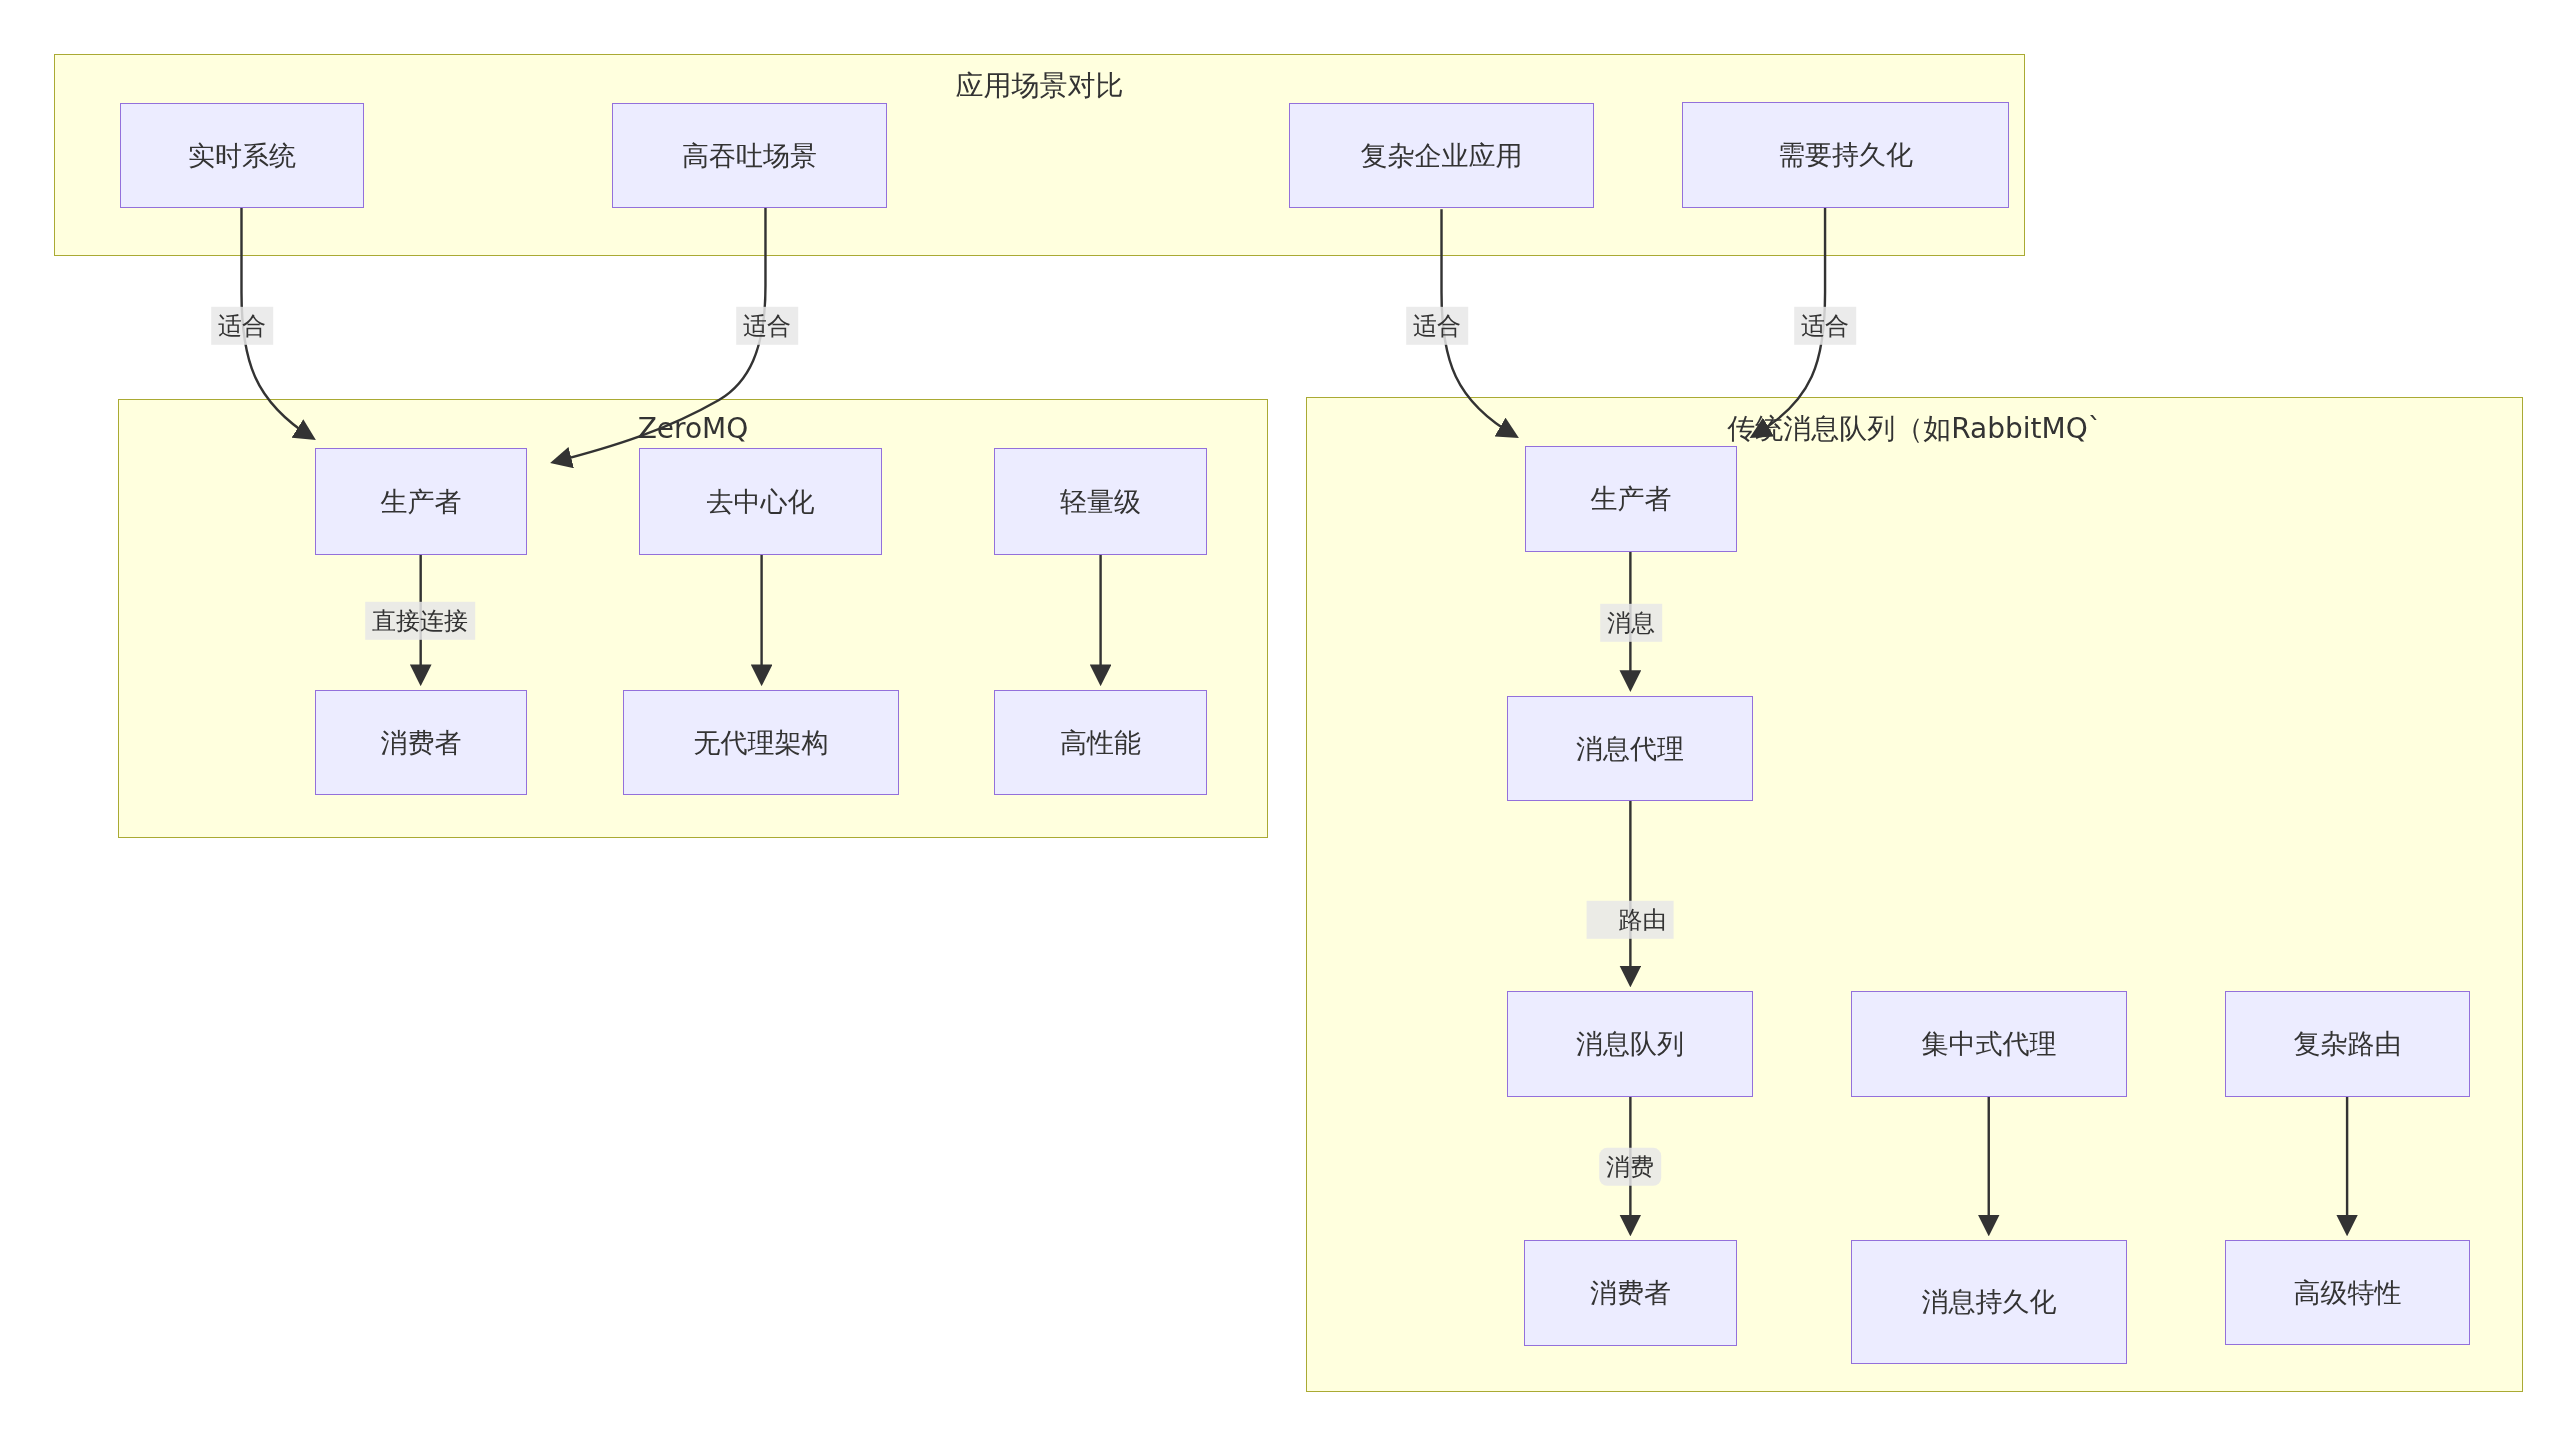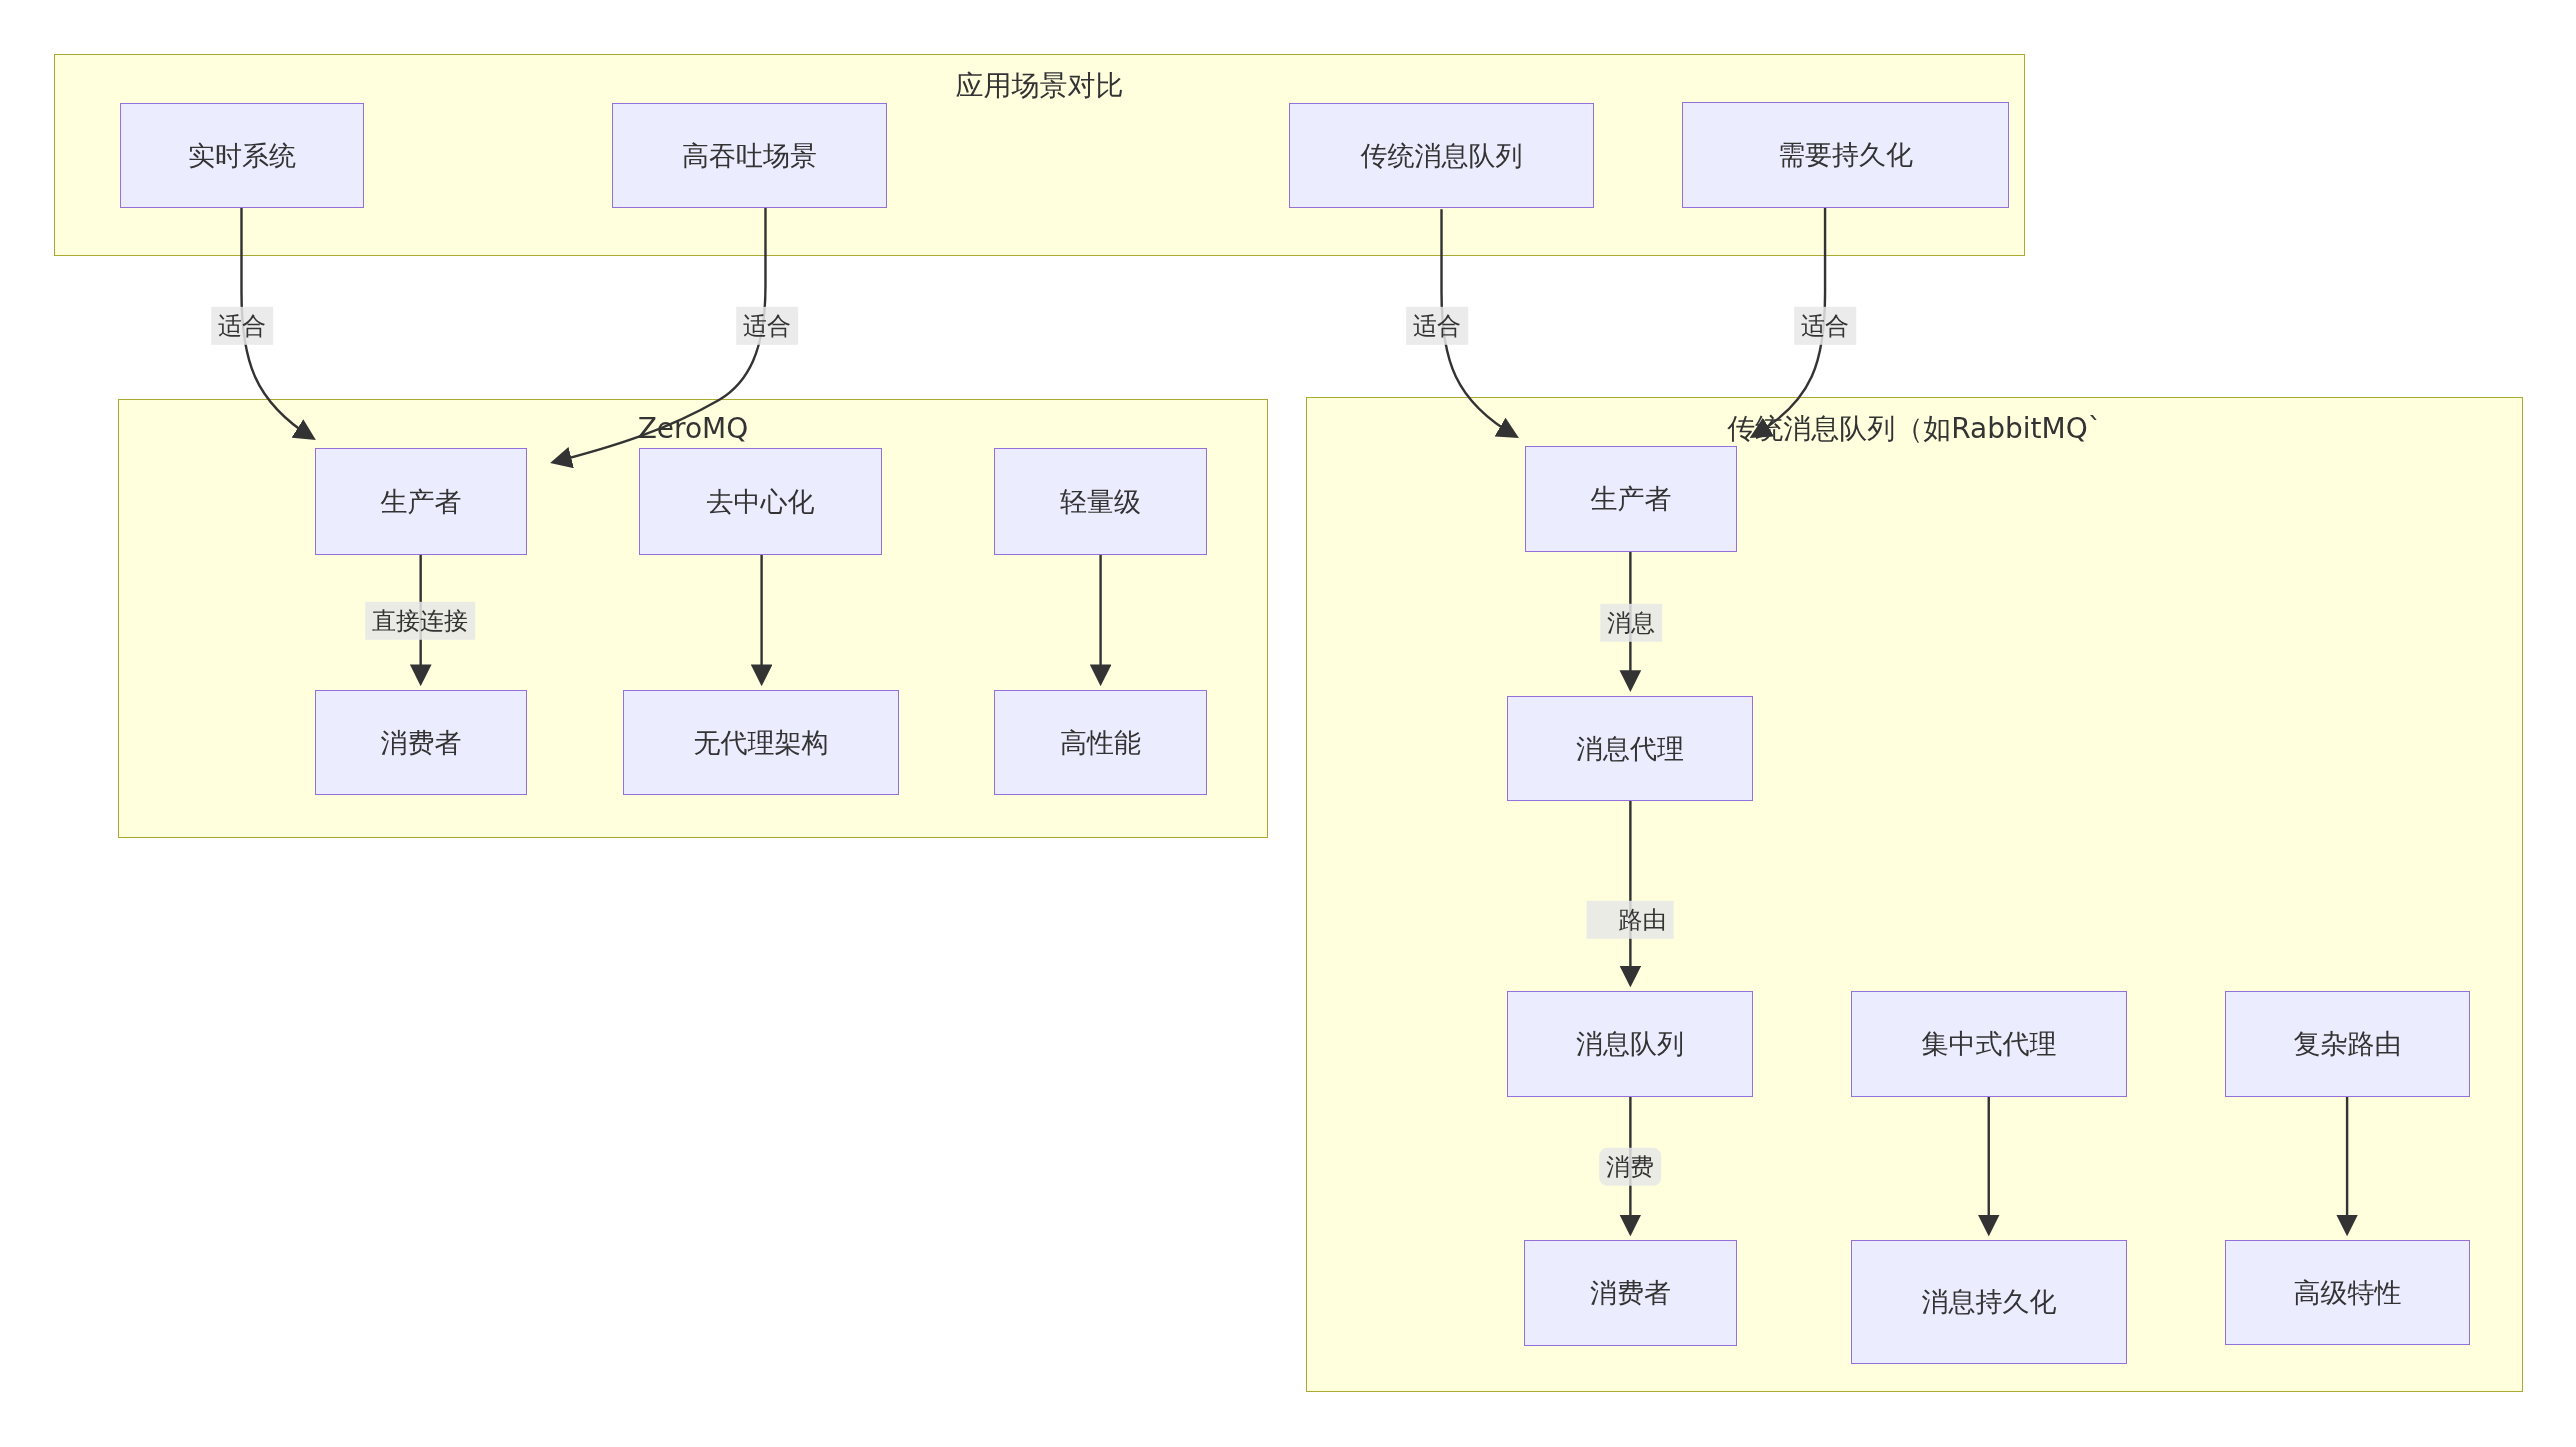--- a/index.html
+++ b/index.html
@@ -58,21 +58,21 @@
   <div class="edge-label" style="left:767px;top:326px;">适合</div>
   <div class="edge-label" style="left:1437px;top:326px;">适合</div>
   <div class="edge-label" style="left:1825px;top:326px;">适合</div>
   <div class="edge-label" style="left:420px;top:621px;">直接连接</div>
   <div class="edge-label" style="left:1631px;top:623px;">消息</div>
   <div class="edge-label" style="left:1630px;top:920px;padding-left:32px;">路由</div>
   <div class="edge-label" style="left:1630px;top:1167px;border-radius:8px;">消费</div>
 
   <div class="node" style="left:120px;top:103px;width:244px;height:105px;">实时系统</div>
   <div class="node" style="left:612px;top:103px;width:275px;height:105px;">高吞吐场景</div>
-  <div class="node" style="left:1289px;top:103px;width:305px;height:105px;">传统消息队列</div>
+  <div class="node" style="left:1289px;top:103px;width:305px;height:105px;">复杂企业应用</div>
   <div class="node" style="left:1682px;top:102px;width:327px;height:106px;">需要持久化</div>
 
   <div class="node" style="left:315px;top:448px;width:212px;height:107px;">生产者</div>
   <div class="node" style="left:639px;top:448px;width:243px;height:107px;">去中心化</div>
   <div class="node" style="left:994px;top:448px;width:213px;height:107px;">轻量级</div>
   <div class="node" style="left:315px;top:690px;width:212px;height:105px;">消费者</div>
   <div class="node" style="left:623px;top:690px;width:276px;height:105px;">无代理架构</div>
   <div class="node" style="left:994px;top:690px;width:213px;height:105px;">高性能</div>
 
   <div class="node" style="left:1525px;top:446px;width:212px;height:106px;">生产者</div>

